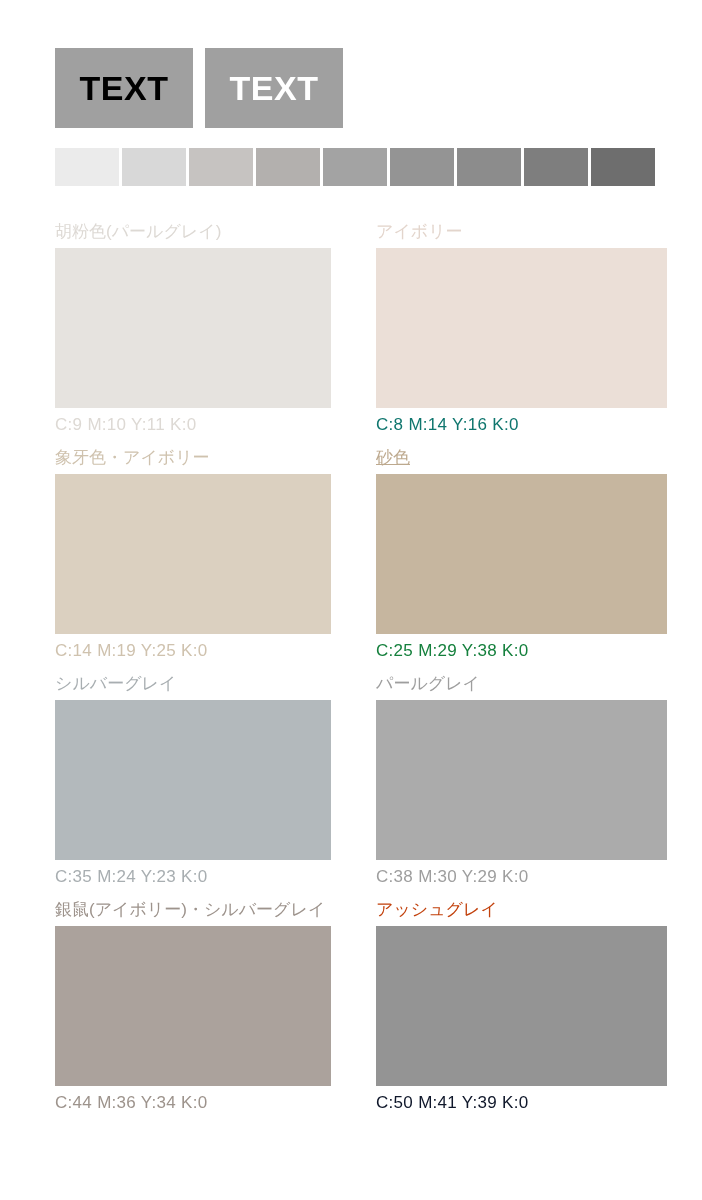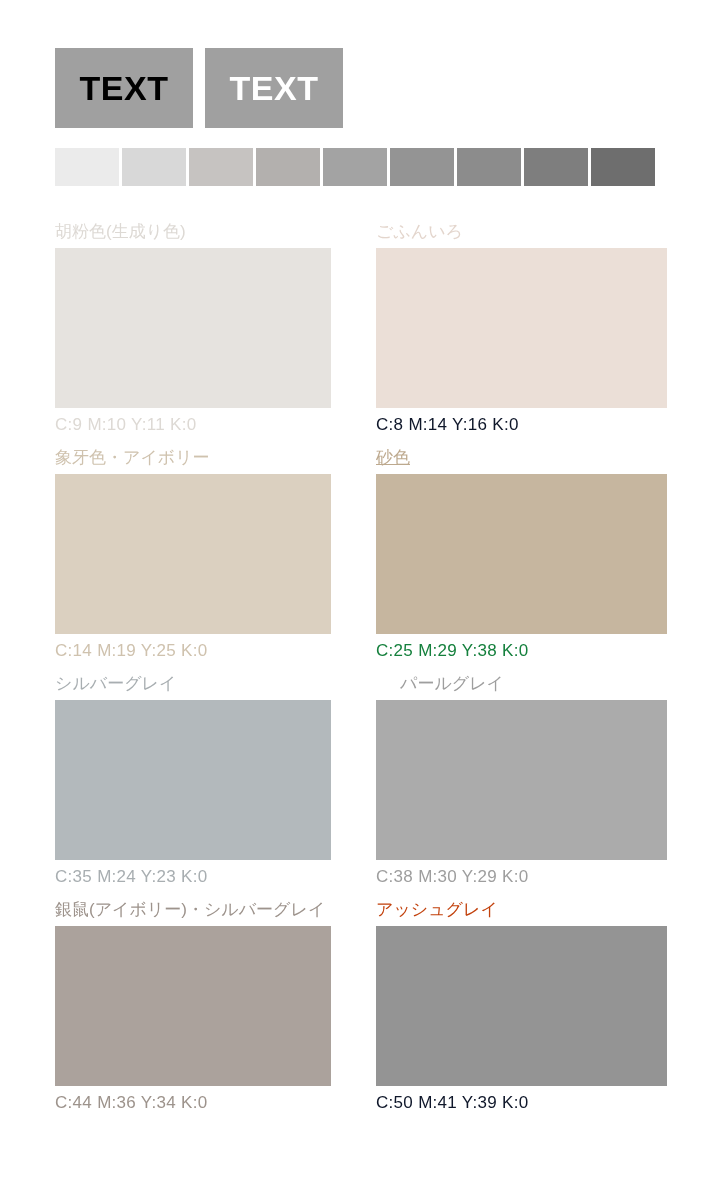--- a/index.html
+++ b/index.html
@@ -123,28 +123,28 @@
       <div class="strip-chip" style="background: rgb(163, 163, 163);"></div>
       <div class="strip-chip" style="background: rgb(148, 148, 148);"></div>
       <div class="strip-chip" style="background: rgb(140, 140, 140);"></div>
       <div class="strip-chip" style="background: rgb(126, 126, 126);"></div>
       <div class="strip-chip" style="background: rgb(110, 110, 110);"></div>
     </div>
 
   <div class="grid">
       <div class="grid-row">
         <div class="cell col-left">
-          <div class="cell-name" style="color: rgb(221, 217, 212);">胡粉色(生成り色)</div>
+          <div class="cell-name" style="color: rgb(221, 217, 212);">胡粉色(パールグレイ)</div>
           <div class="cell-chip" style="background: rgb(230, 227, 223);"></div>
           <div class="cell-cmyk" style="color: rgb(221, 217, 212);">C:9  M:10  Y:11  K:0</div>
         </div>
         <div class="cell col-right">
-          <div class="cell-name" style="color: rgb(227, 213, 204);">ごふんいろ</div>
+          <div class="cell-name" style="color: rgb(227, 213, 204);">アイボリー</div>
           <div class="cell-chip" style="background: rgb(235, 223, 215);"></div>
-          <div class="cell-cmyk" style="color: #0f172a;">C:8  M:14  Y:16  K:0</div>
+          <div class="cell-cmyk" style="color: #0f766e;">C:8  M:14  Y:16  K:0</div>
         </div>
       </div>
       <div class="grid-row">
         <div class="cell col-left">
           <div class="cell-name" style="color: rgb(207, 194, 174);">象牙色・アイボリー</div>
           <div class="cell-chip" style="background: rgb(219, 208, 192);"></div>
           <div class="cell-cmyk" style="color: rgb(207, 194, 174);">C:14  M:19  Y:25  K:0</div>
         </div>
         <div class="cell col-right">
           <div class="cell-name" style="color: rgb(189, 169, 142); text-decoration: underline;">砂色</div>
@@ -152,21 +152,21 @@
           <div class="cell-cmyk" style="color: #15803d;">C:25  M:29  Y:38  K:0</div>
         </div>
       </div>
       <div class="grid-row">
         <div class="cell col-left">
           <div class="cell-name" style="color: rgb(168, 174, 177);">シルバーグレイ</div>
           <div class="cell-chip" style="background: rgb(179, 185, 188);"></div>
           <div class="cell-cmyk" style="color: rgb(168, 174, 177);">C:35  M:24  Y:23  K:0</div>
         </div>
         <div class="cell col-right">
-          <div class="cell-name" style="color: rgb(158, 158, 158); margin-left: 24px;">パールグレイ</div>
+          <div class="cell-name" style="color: rgb(158, 158, 158);">パールグレイ</div>
           <div class="cell-chip" style="background: rgb(171, 171, 171);"></div>
           <div class="cell-cmyk" style="color: rgb(158, 158, 158);">C:38  M:30  Y:29  K:0</div>
         </div>
       </div>
       <div class="grid-row">
         <div class="cell col-left">
           <div class="cell-name" style="color: rgb(157, 147, 140);">銀鼠(アイボリー)・シルバーグレイ</div>
           <div class="cell-chip" style="background: rgb(171, 162, 156);"></div>
           <div class="cell-cmyk" style="color: rgb(157, 147, 140);">C:44  M:36  Y:34  K:0</div>
         </div>

